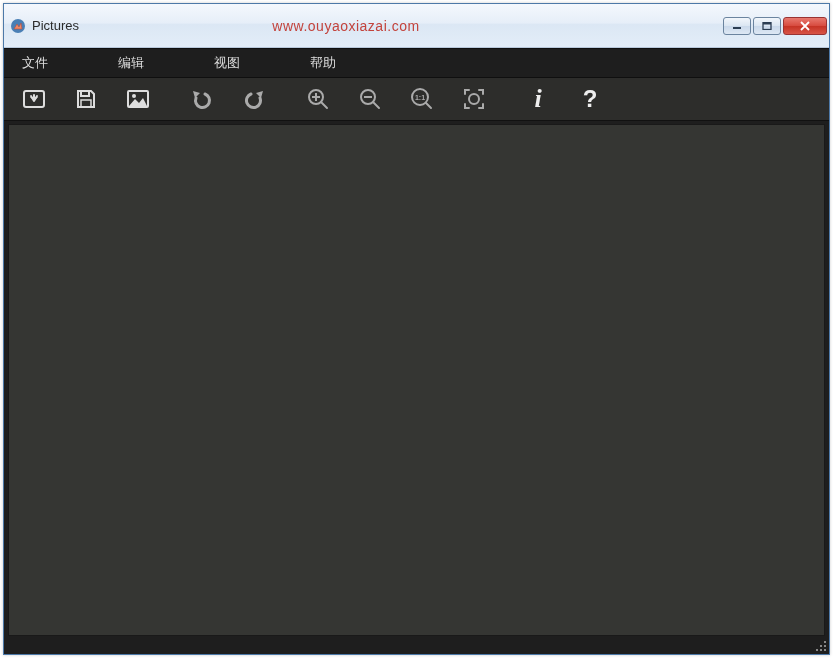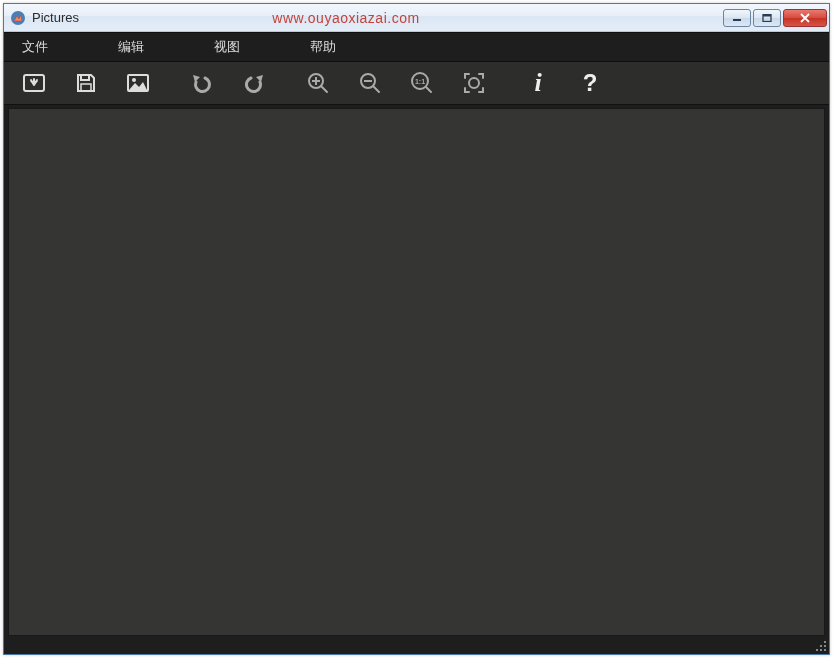--- a/index.html
+++ b/index.html
@@ -17,21 +17,21 @@
     top: 3px;
     width: 825px;
     height: 650px;
     border: 1px solid #4d79a8;
     background: #1e1e1e;
     box-shadow: 0 0 3px rgba(0,0,0,0.2);
     display: flex;
     flex-direction: column;
   }
   .titlebar {
-    height: 28px;
+    height: 44px;
     background: linear-gradient(to bottom, #f4f8fd 0%, #e6eef8 45%, #dbe7f4 46%, #e3edf8 100%);
     border-bottom: 1px solid #b8c8db;
     display: flex;
     align-items: center;
     padding: 0 2px 0 6px;
     box-sizing: border-box;
   }
   .titlebar .app-icon {
     width: 16px;
     height: 16px;

